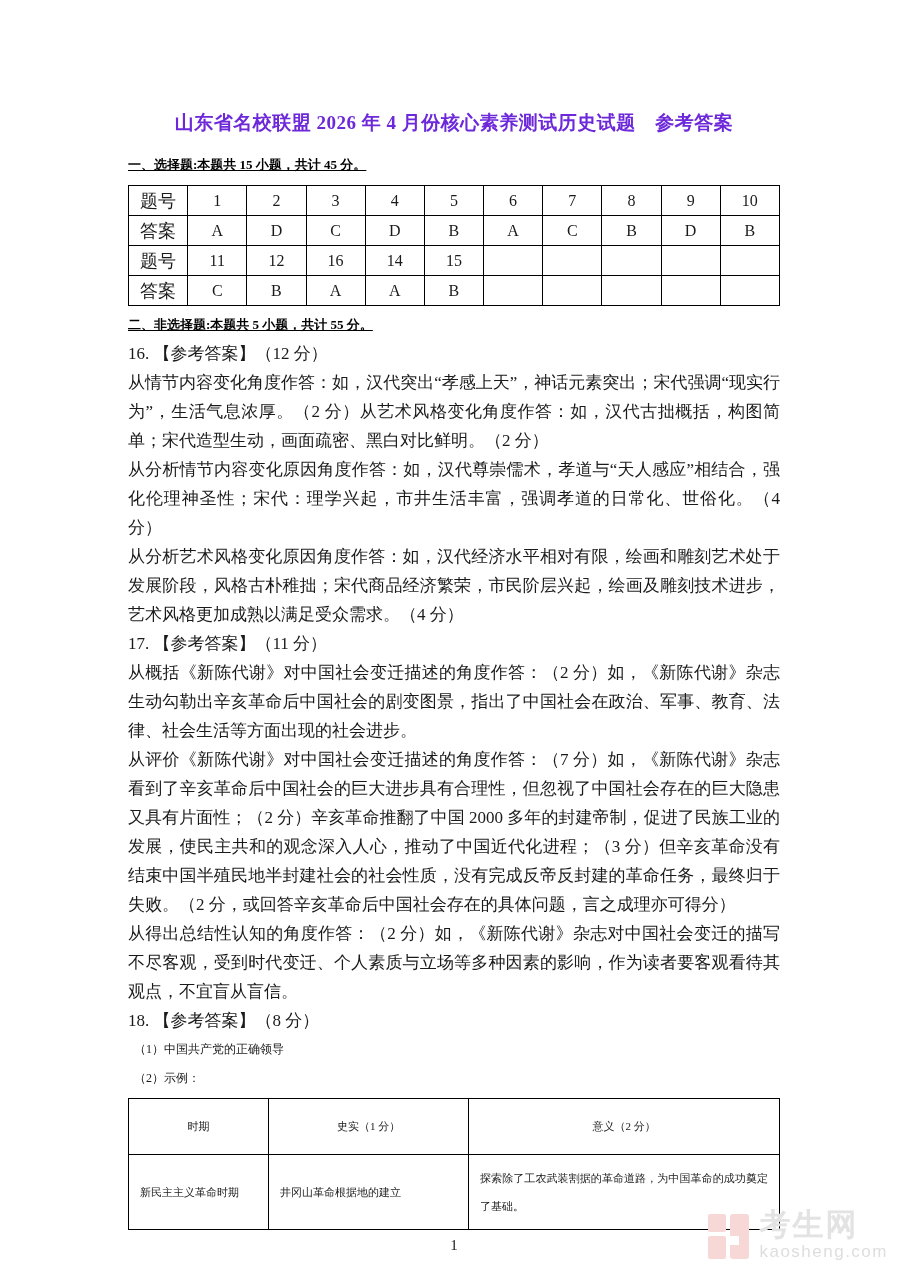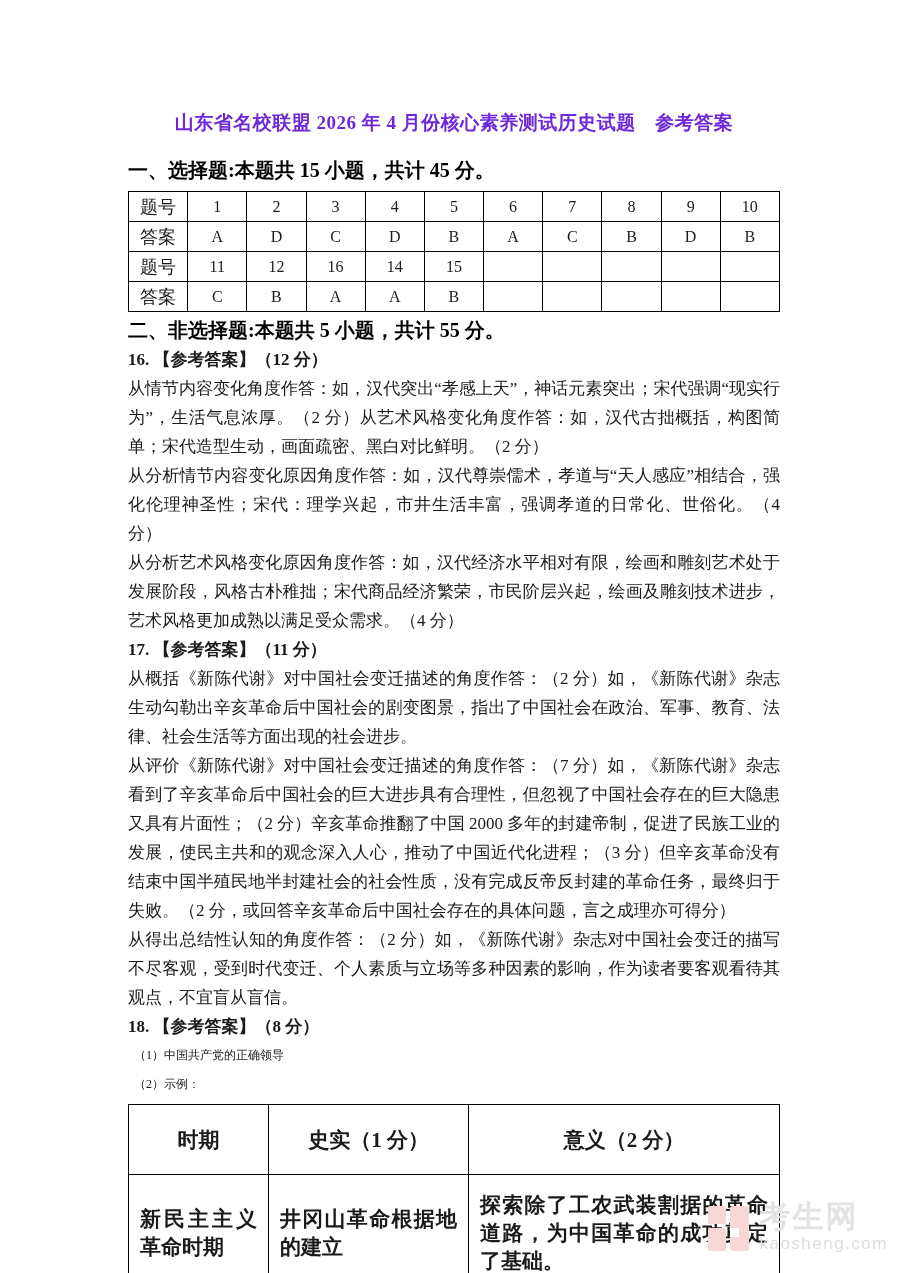--- a/index.html
+++ b/index.html
@@ -7,50 +7,50 @@
     width:900px;height:1273px;background:#ffffff;position:relative;
     font-family:"Liberation Serif","DejaVu Serif",serif;color:#1a1a1a;
     overflow:hidden;
   }
   .content{position:absolute;left:128px;top:0;width:652px;}
   .doc-title{
     margin:108px 0 0 0;text-align:center;font-size:19px;line-height:30px;
     font-weight:bold;letter-spacing:0.5px;color:#6d28d9;
   }
   .section-heading{
-    margin:18px 0 0 0;font-size:20px;line-height:29px;font-weight:bold;color:#000;
+    margin:12px 0 0 0;font-size:13px;line-height:29px;font-weight:bold;color:#000;text-decoration:underline;
   }
   .section-heading.second{margin-top:4px;}
   table{border-collapse:collapse;table-layout:fixed;width:652px;}
   .answer-table{margin-top:6px;}
   .answer-table td{
     border:1.5px solid #000;height:29px;text-align:center;vertical-align:middle;
     font-size:16px;padding:0;overflow:hidden;
   }
   .answer-table td.rowlabel{font-size:18px;}
-  .q-heading{margin:0;font-size:17px;line-height:29px;font-weight:bold;}
+  .q-heading{margin:0;font-size:17px;line-height:29px;font-weight:normal;}
   .q-para{
     margin:0;font-size:17px;line-height:29px;text-align:justify;
     text-justify:inter-ideograph;word-break:break-all;
   }
   .q-item{margin:0;font-size:12px;line-height:29px;padding-left:6px;}
   .example-table{margin-top:5px;}
   .example-table th,.example-table td{
-    border:1.5px solid #000;font-size:21px;font-weight:bold;
-    vertical-align:middle;padding:16px 11px;
+    border:1.5px solid #000;font-size:11px;font-weight:normal;
+    vertical-align:middle;padding:9px 11px;
   }
   .example-table th{height:37px;text-align:center;}
   .example-table td{height:56px;line-height:28px;text-align:left;text-align:justify;word-break:break-all;}
   .col-period{width:117px;}
   .col-fact{width:177px;}
   .page-number{
     margin:2px 0 0 0;text-align:center;font-size:15px;line-height:26px;color:#222;
   }
   
-  .watermark{position:absolute;right:12px;bottom:18px;display:flex;align-items:center;}
+  .watermark{position:absolute;right:12px;bottom:10px;display:flex;align-items:center;}
   .wm-logo{position:relative;width:58px;height:58px;margin-right:6px;}
   .wm-logo span{position:absolute;display:block;}
   .wm-b1{left:13px;top:9px;width:18px;height:18px;border-radius:2px;}
   .wm-b2{left:13px;top:31px;width:18px;height:23px;border-radius:2px;}
   .wm-b3{left:35px;top:9px;width:19px;height:45px;border-radius:3px;}
   .wm-notch{left:35px;top:31px;width:9px;height:9px;background:#ffffff;}
   .wm-text{display:flex;flex-direction:column;line-height:1;}
   .wm-name{font-size:31px;font-weight:bold;letter-spacing:2px;font-family:"Liberation Sans","DejaVu Sans",sans-serif;}
   .wm-url{font-size:17px;margin-top:3px;letter-spacing:1.5px;font-family:"Liberation Sans","DejaVu Sans",sans-serif;}
 </style>

